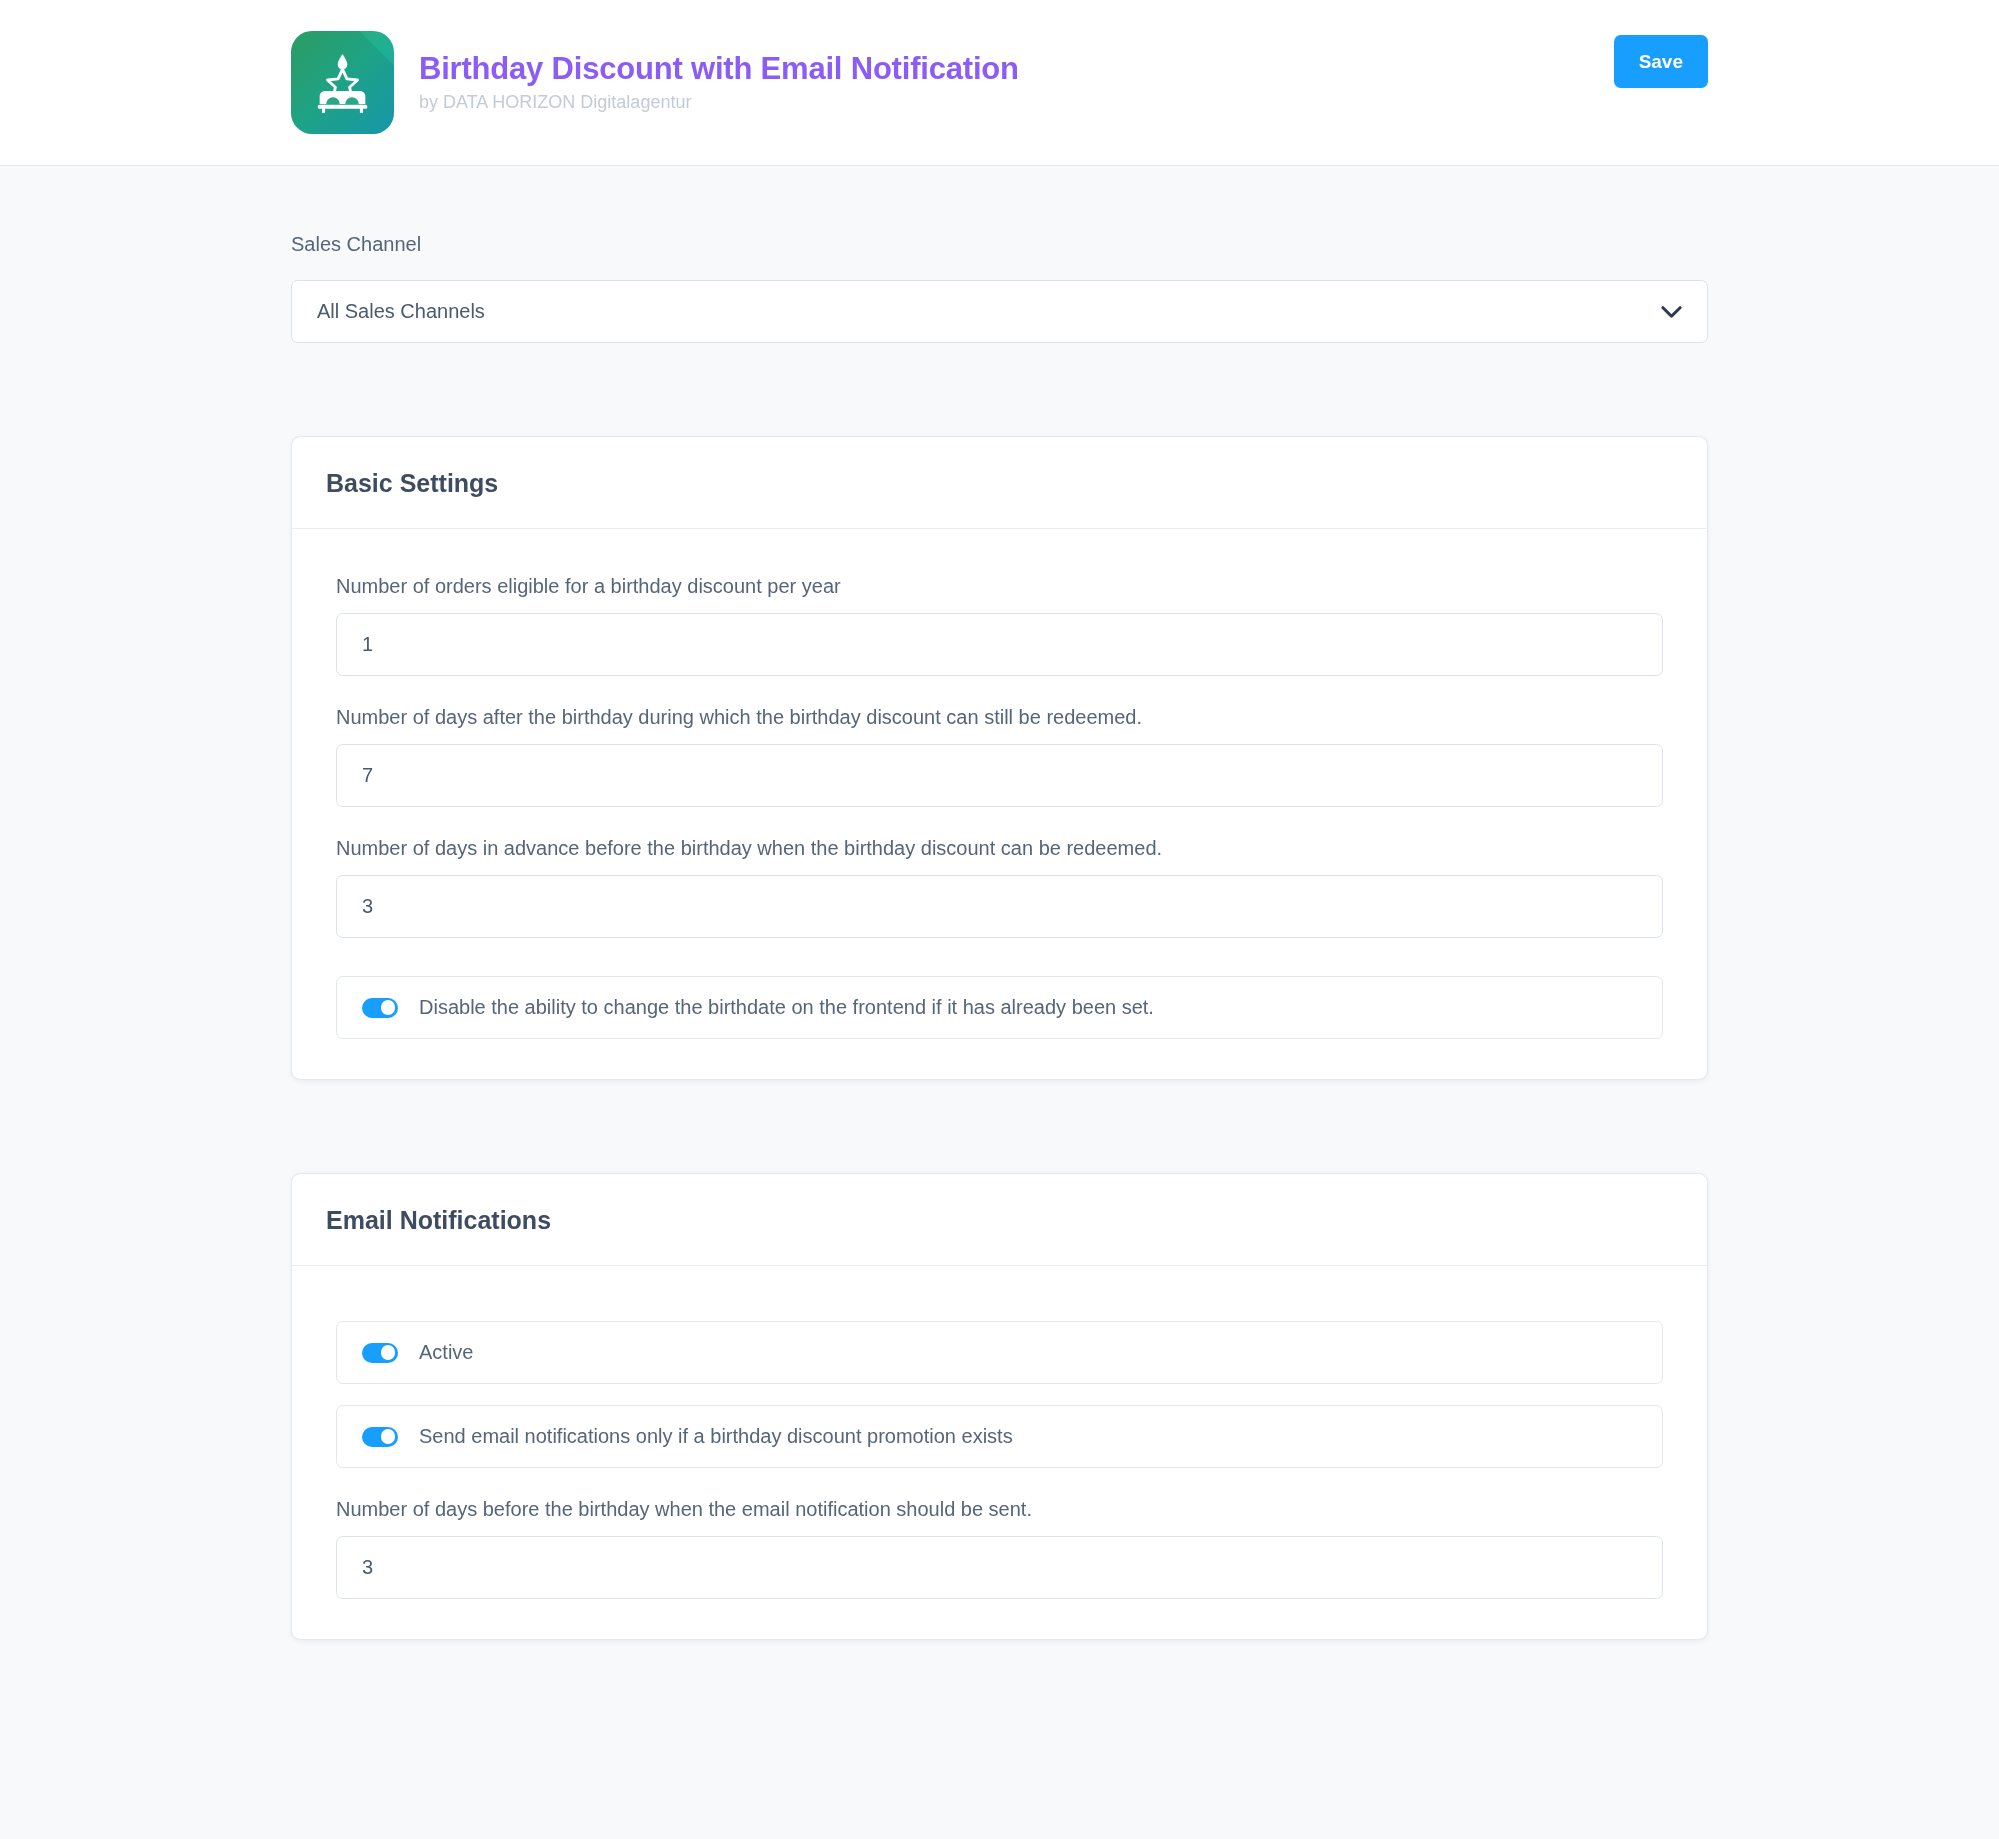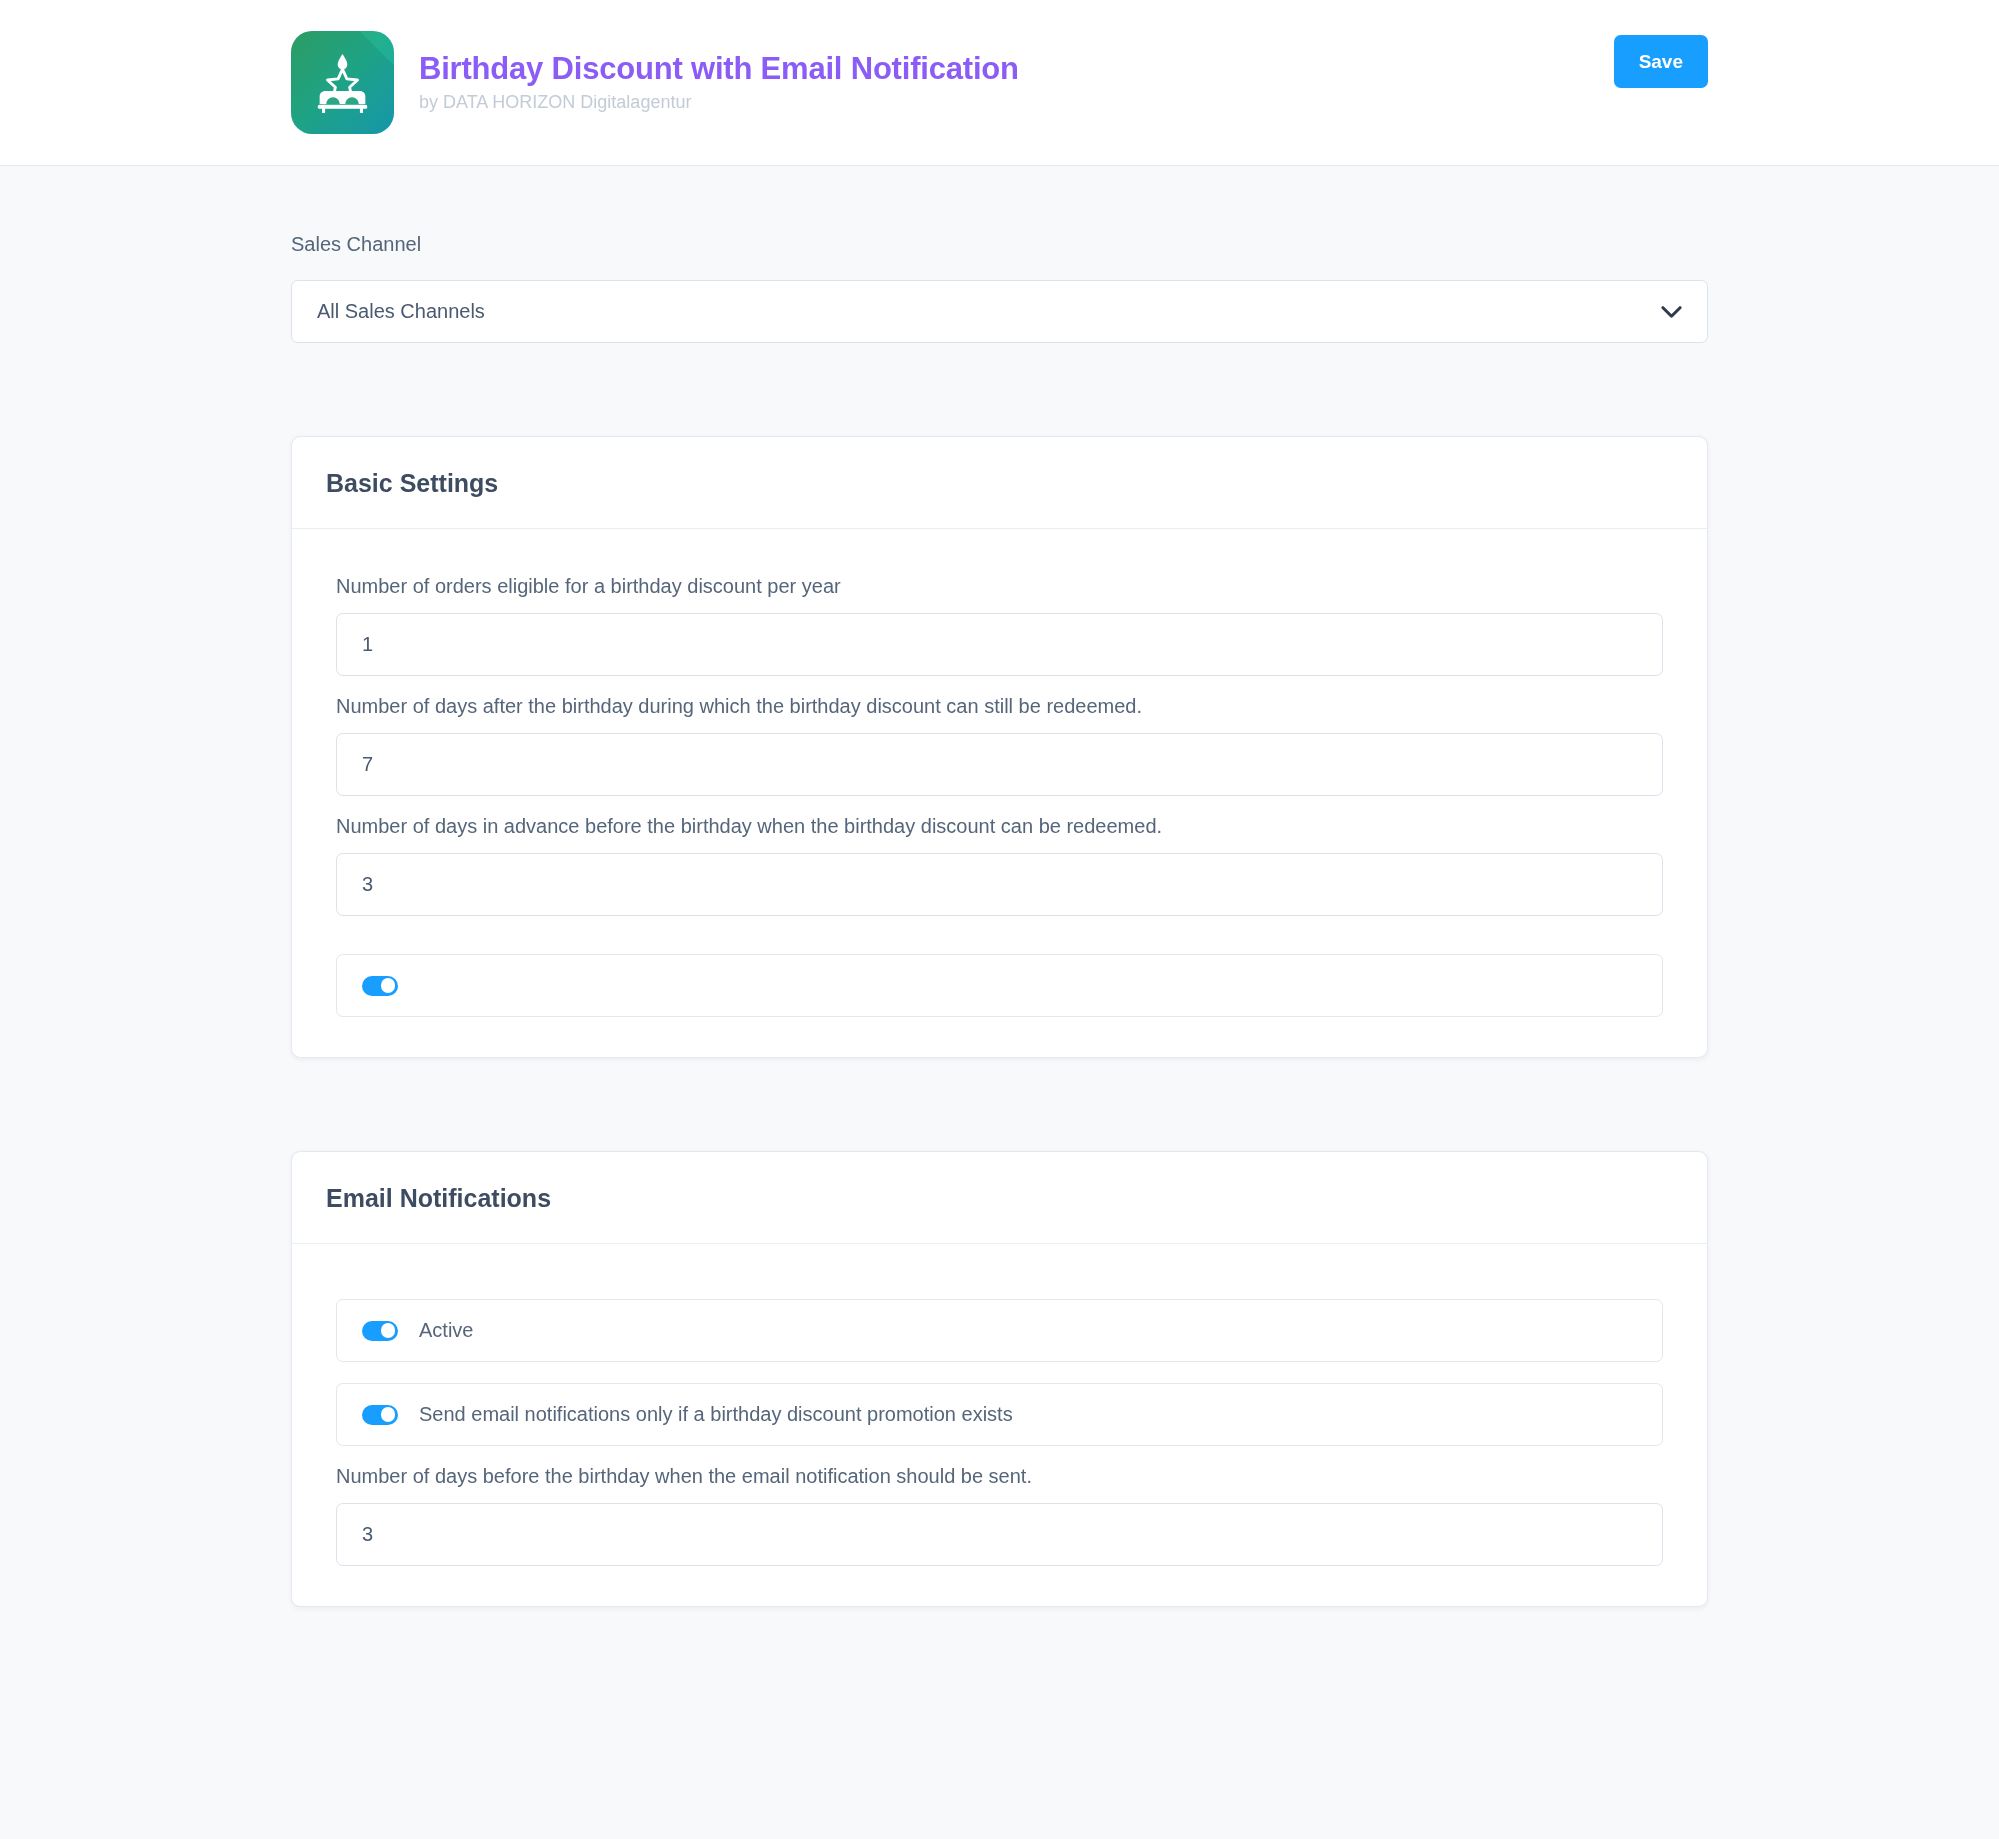--- a/index.html
+++ b/index.html
@@ -132,21 +132,21 @@
   }
   .card-title {
     font-size: 25px;
     font-weight: bold;
     color: #3e4c61;
   }
   .card-body {
     padding: 21px 44px 40px 44px;
   }
 
-  .form-row { margin-top: 19px; }
+  .form-row { margin-top: 30px; }
   .form-row:first-child { margin-top: 25px; }
 
   .text-input {
     width: 100%;
     height: 63px;
     background: #ffffff;
     border: 1px solid #dbe2e9;
     border-radius: 6.7px;
     font-size: 20px;
     color: #4a5a70;
@@ -259,20 +259,21 @@
         <input class="text-input" type="text" value="7" style="">
       </div>
 
       <div class="form-row">
         <label class="field-label">Number of days in advance before the birthday when the birthday discount can be redeemed.</label>
         <input class="text-input" type="text" value="3" style="">
       </div>
 
       <div class="toggle-row">
         <span class="toggle"></span>
+        <span class="toggle-label">Disable the ability to change the birthdate on the frontend if it has already been set.</span>
       </div>
 
     </div>
   </div>
 
   <div class="card">
     <div class="card-header">
       <div class="card-title">Email Notifications</div>
     </div>
     <div class="card-body">

